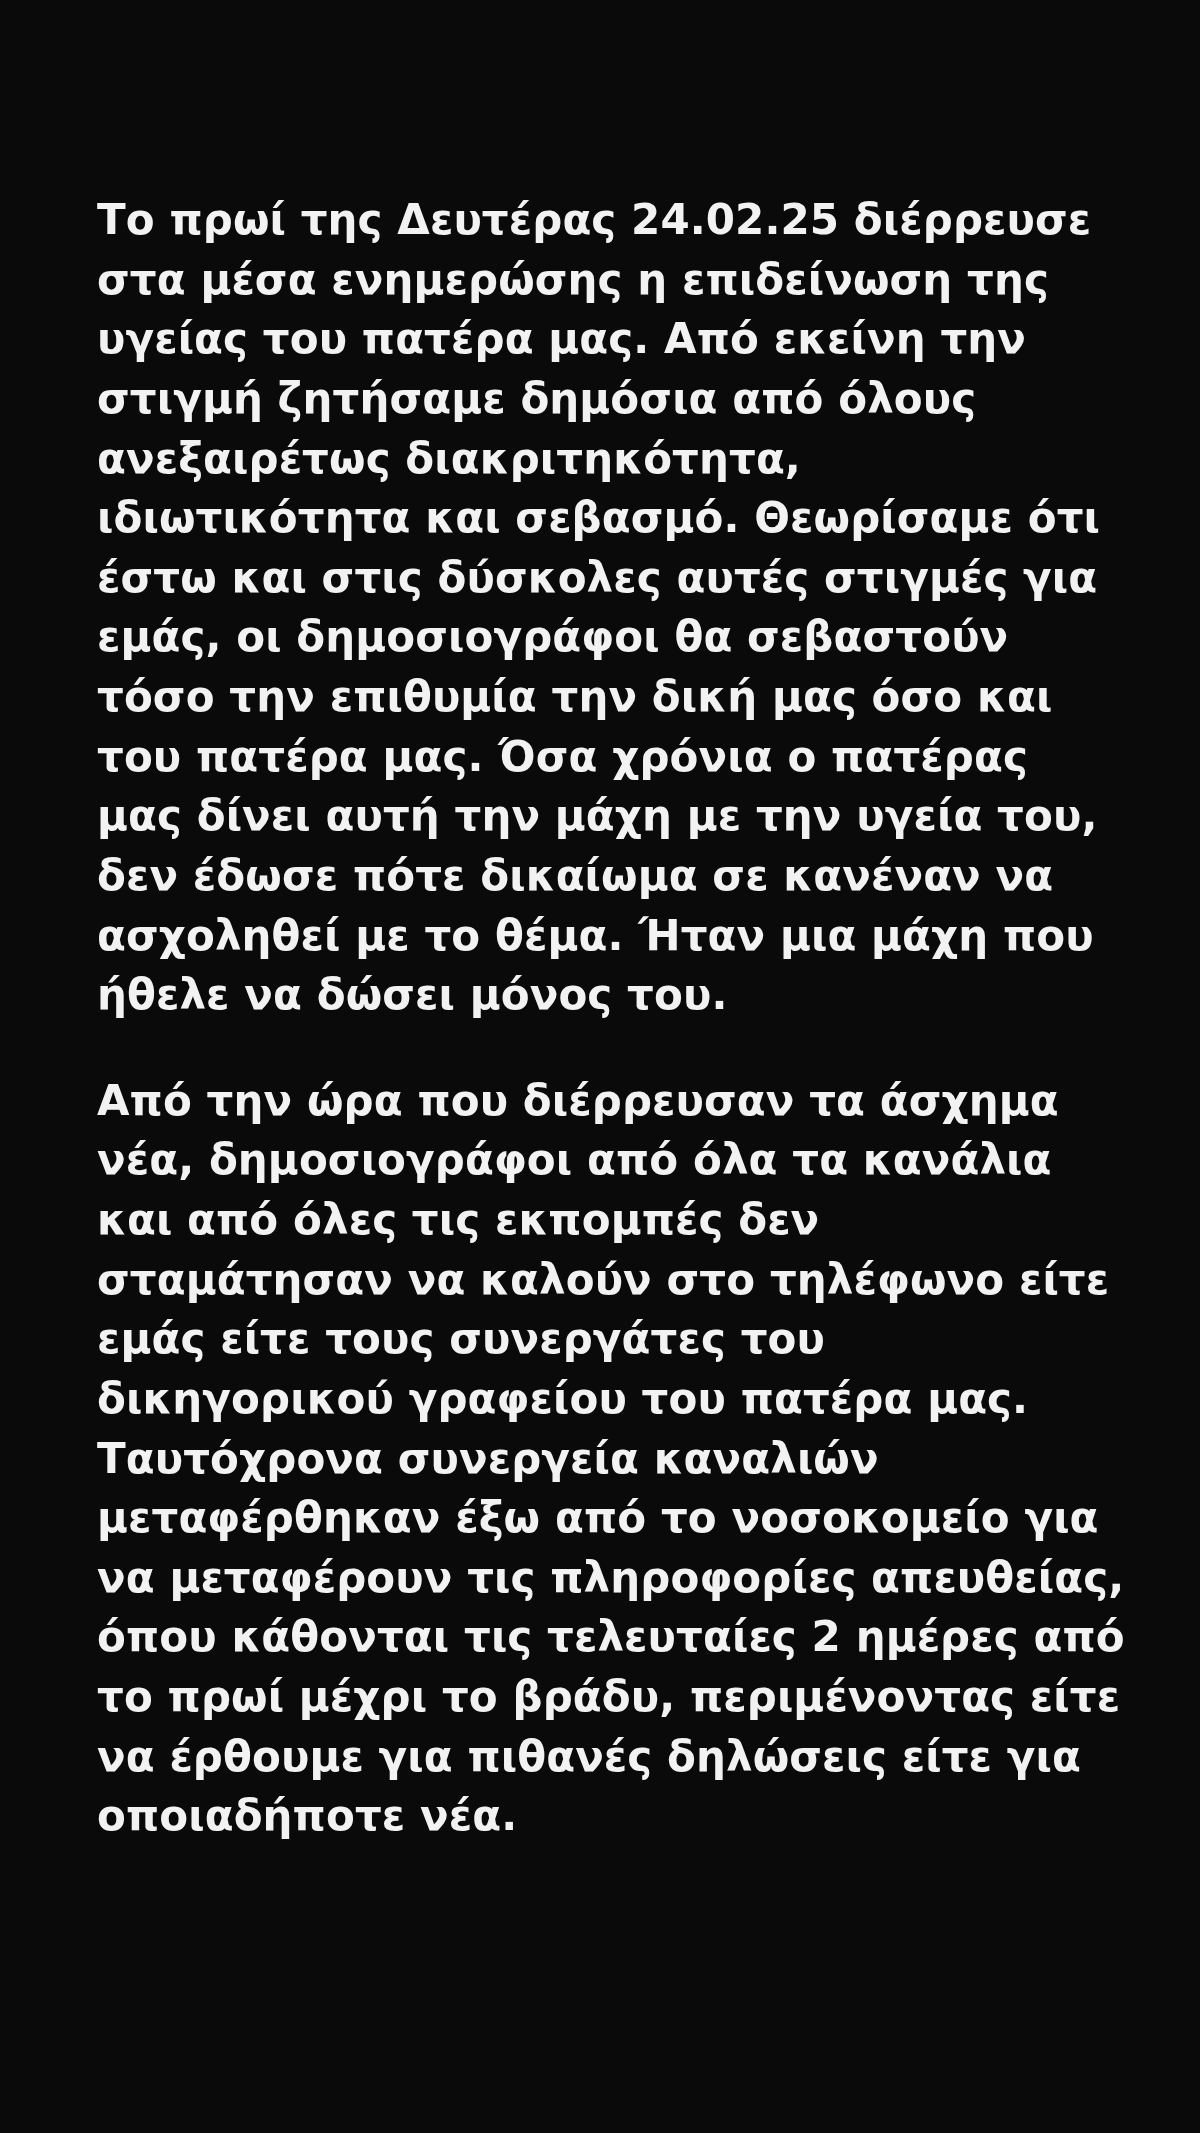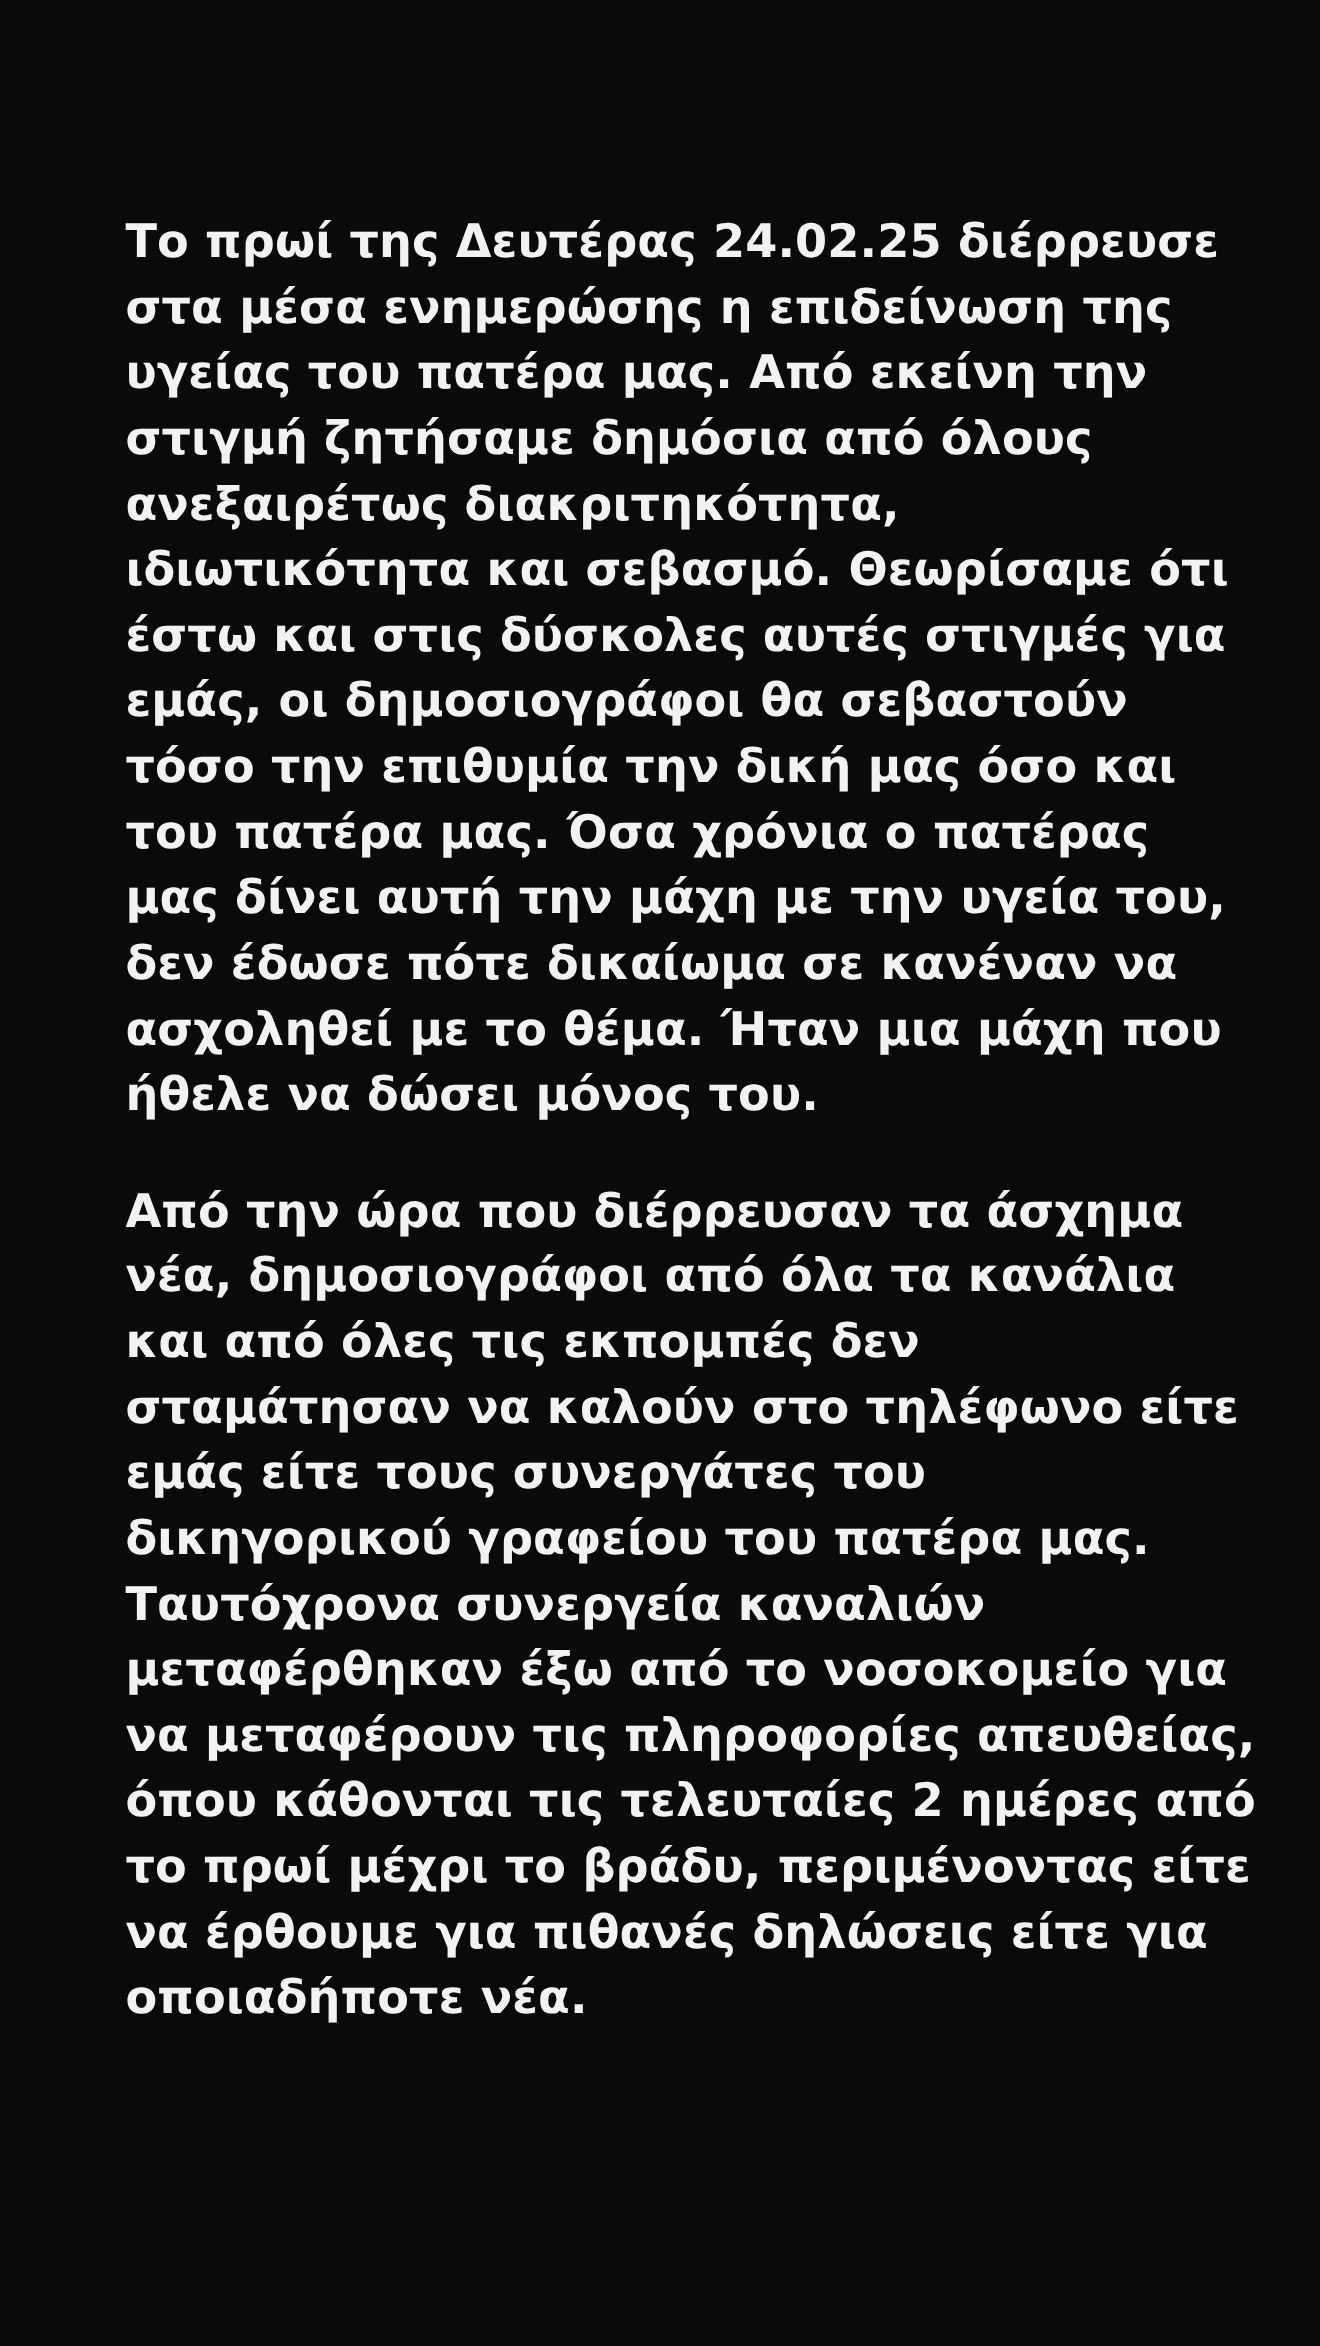--- a/index.html
+++ b/index.html
@@ -15,21 +15,21 @@
   }
   .screen {
     position: relative;
     width: 1200px;
     height: 2133px;
     background: #0a0a0a;
     box-sizing: border-box;
   }
   .story-text {
     position: absolute;
-    left: 114px;
+    left: 97px;
     top: 190px;
     width: 1030px;
     color: #f2f2f2;
     font-size: 42px;
     line-height: 1.42;
     font-weight: 600;
     letter-spacing: 0.1px;
     text-rendering: optimizeLegibility;
   }
   .para {

